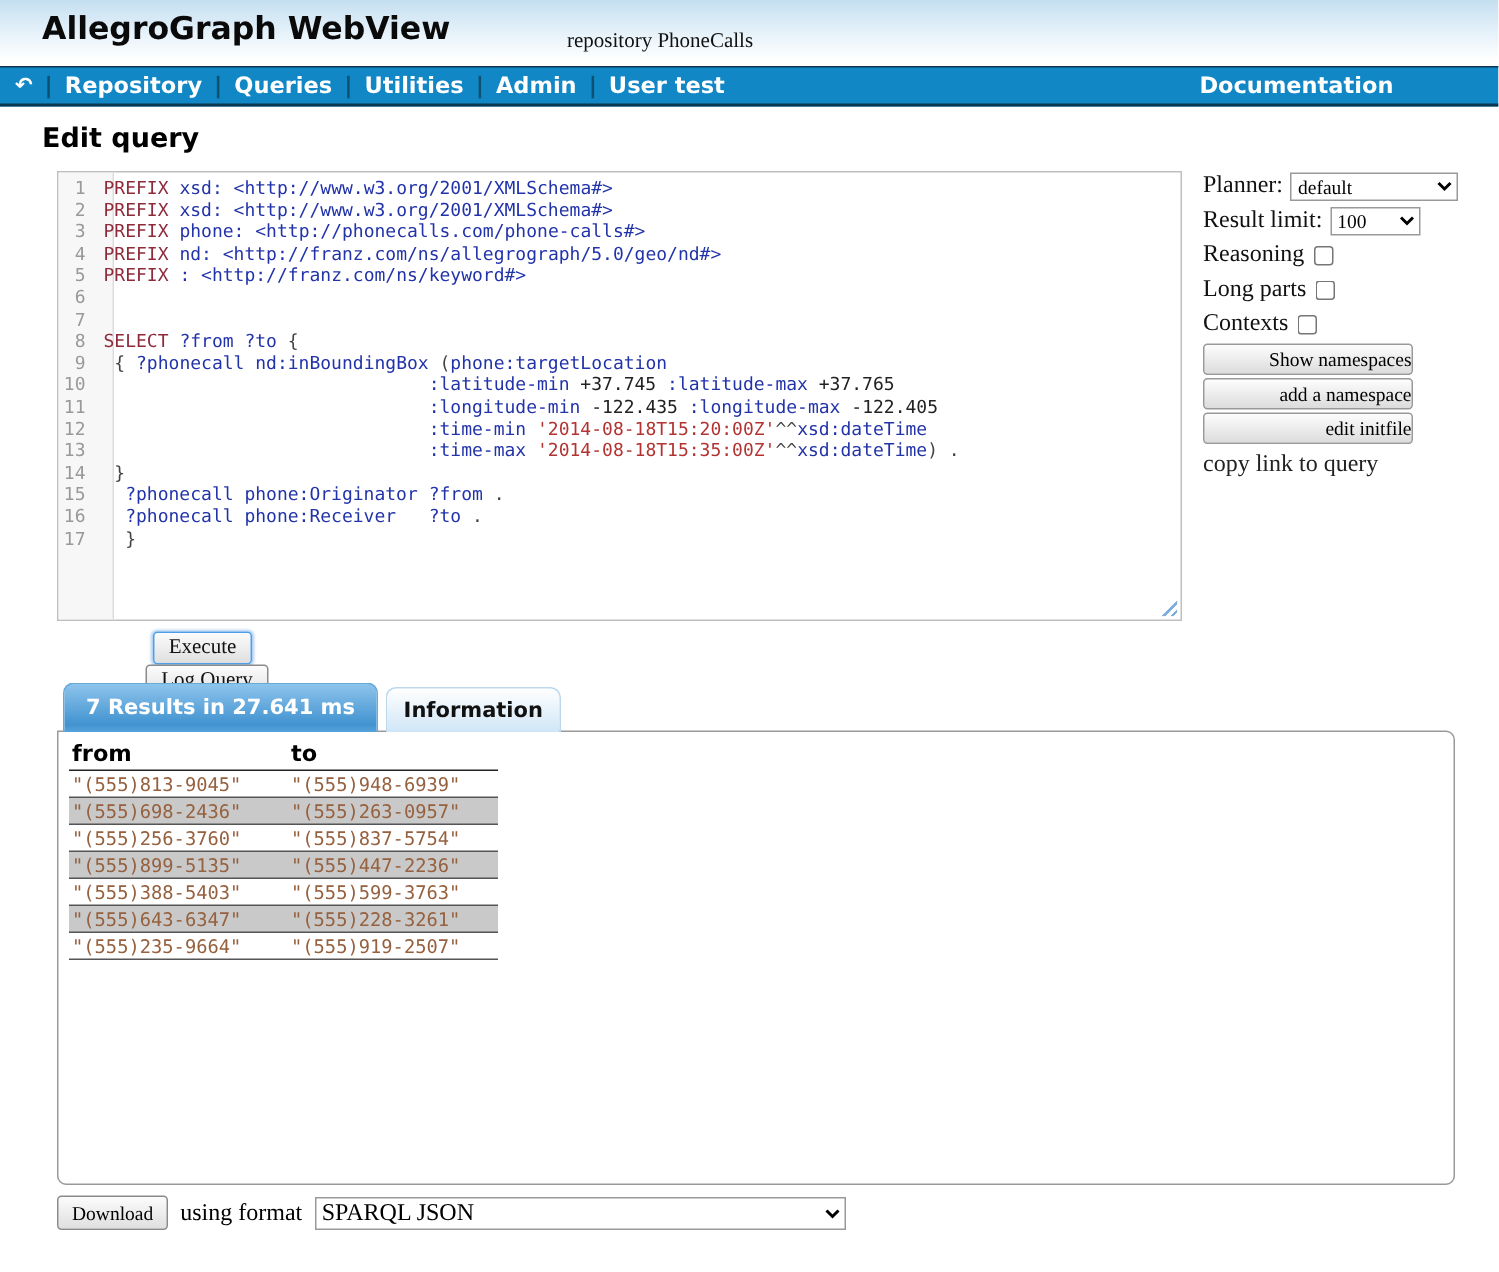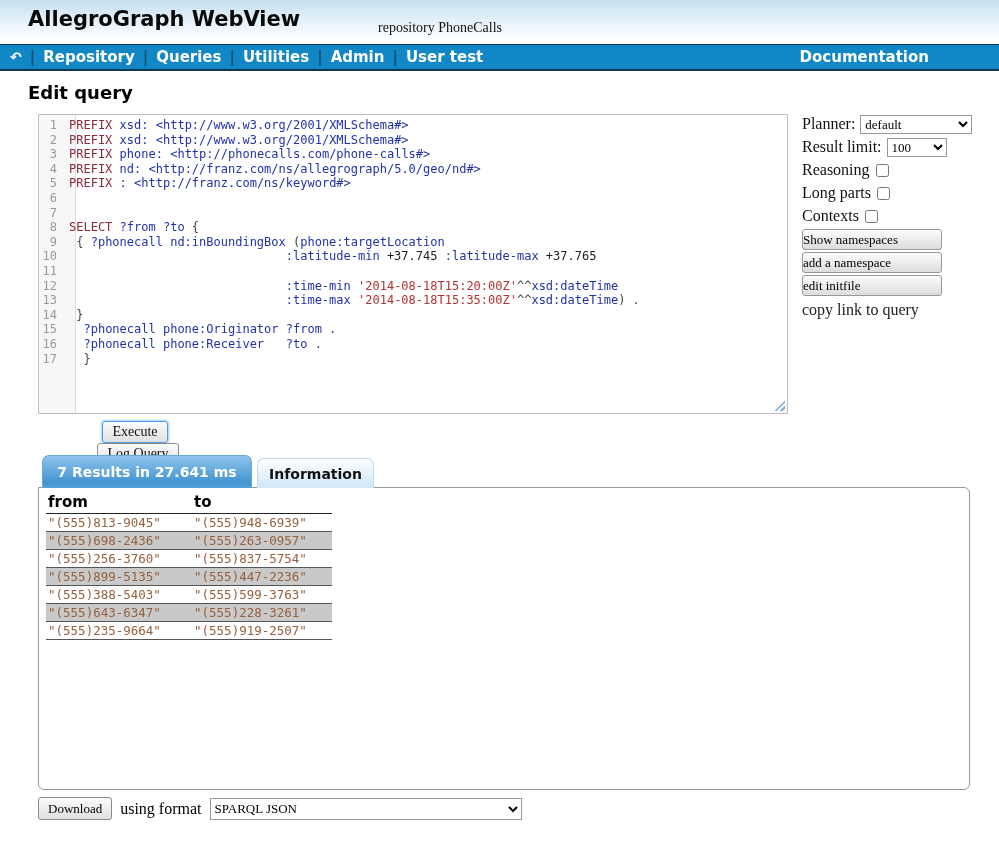--- a/index.html
+++ b/index.html
@@ -45,21 +45,21 @@
 
   
   .sidebar { position:absolute; left:802px; top:114px; width:170px;
              font-family:"Liberation Serif",serif; font-size:16px; color:#111; }
   .side-row { display:flex; align-items:center; margin-bottom:3px; height:20px; }
   .side-row select { font-family:"Liberation Serif",serif; font-size:13px; margin-left:5px;
                      border:1px solid #999; background:#fff; height:19px; }
   .side-row input[type=checkbox] { margin-left:6px; width:13px; height:13px; }
   .side-btn { display:block; width:140px; margin:2px 0; padding:2px 0; height:21px;
               background:linear-gradient(#fdfdfd,#dcdcdc); border:1px solid #999; border-radius:3px;
-              font-family:"Liberation Serif",serif; font-size:13px; text-align:left; cursor:pointer; }
+              font-family:"Liberation Serif",serif; font-size:13px; text-align:right; cursor:pointer; }
   .copy-link { margin-top:5px; font-size:16px; color:#222; cursor:pointer; }
 
   
   .actions { position:absolute; left:51px; top:421px; display:flex; align-items:center;flex-direction:column; }
   .btn { background:linear-gradient(#fcfcfc,#dfdfdf); border:1px solid #8a8a8a; border-radius:3px;
          font-family:"Liberation Serif",serif; font-size:14px; padding:2px 9px; height:22px; cursor:pointer; color:#111; }
   .btn-execute { border:1px solid #4f9ee8; box-shadow:0 0 2px 1px #a9ccee; }
   .btn-gap { margin-left:6px; }
   .as-label { font-family:"Liberation Serif",serif; font-size:15px; margin:0 7px 0 7px; }
   .save-input { width:168px; height:20px; border:1px solid #8a8a8a; font-size:13px; padding:0 3px; }
@@ -87,21 +87,21 @@
   .results-table th.col-to { width:140px; }
   .results-table td { font-family:"DejaVu Sans Mono",monospace; font-size:12.5px; color:#96613f;
            border-bottom:1px solid #555; padding:1px 8px 1px 2px; height:18px; }
   .results-table tr.alt { background:#c9c9c9; }
 
   
   .download-row { position:absolute; left:38px; top:797px; display:flex; align-items:center; }
   .dl-btn { background:linear-gradient(#fcfcfc,#dfdfdf); border:1px solid #8a8a8a; border-radius:3px;
             font-family:"Liberation Serif",serif; font-size:13px; padding:3px 9px; height:23px; cursor:pointer; }
   .fmt-label { font-family:"Liberation Serif",serif; font-size:16px; margin:0 8px; }
-  .fmt-select { width:312px; height:22px; font-family:"Liberation Serif",serif; font-size:13px;
+  .fmt-select { width:354px; height:22px; font-family:"Liberation Serif",serif; font-size:16px;
                 border:1px solid #999; background:#fff; }
 </style>
 </head>
 <body>
 
 <div class="header">
   <div class="app-title">AllegroGraph WebView</div>
   <div class="repo-label">repository PhoneCalls</div>
 </div>
 
@@ -160,20 +160,21 @@
       <div class="code-line">
         <span class="ln">9</span>
         <span class="code"><span class="tok-pun"> { </span><span class="tok-ref">?phonecall</span><span class="tok-pln"> </span><span class="tok-ref">nd:inBoundingBox</span><span class="tok-pun"> (</span><span class="tok-ref">phone:targetLocation</span></span>
       </div>
       <div class="code-line">
         <span class="ln">10</span>
         <span class="code"><span class="tok-pln">                              </span><span class="tok-ref">:latitude-min</span><span class="tok-num"> +37.745 </span><span class="tok-ref">:latitude-max</span><span class="tok-num"> +37.765</span></span>
       </div>
       <div class="code-line">
         <span class="ln">11</span>
+        <span class="code"><span class="tok-pln">                              </span><span class="tok-ref">:longitude-min</span><span class="tok-num"> -122.435 </span><span class="tok-ref">:longitude-max</span><span class="tok-num"> -122.405</span></span>
       </div>
       <div class="code-line">
         <span class="ln">12</span>
         <span class="code"><span class="tok-pln">                              </span><span class="tok-ref">:time-min</span><span class="tok-pln"> </span><span class="tok-str">'2014-08-18T15:20:00Z'</span><span class="tok-pun">^^</span><span class="tok-ref">xsd:dateTime</span></span>
       </div>
       <div class="code-line">
         <span class="ln">13</span>
         <span class="code"><span class="tok-pln">                              </span><span class="tok-ref">:time-max</span><span class="tok-pln"> </span><span class="tok-str">'2014-08-18T15:35:00Z'</span><span class="tok-pun">^^</span><span class="tok-ref">xsd:dateTime</span><span class="tok-pun">) .</span></span>
       </div>
       <div class="code-line">

